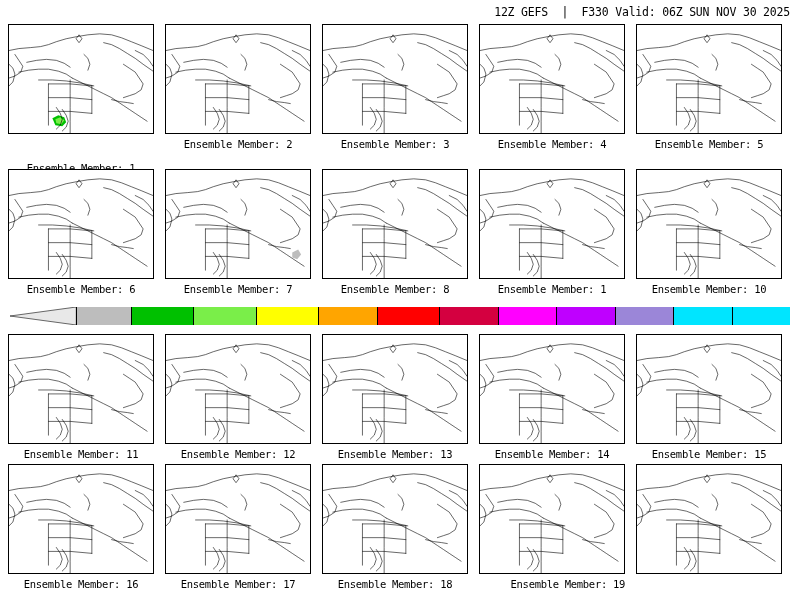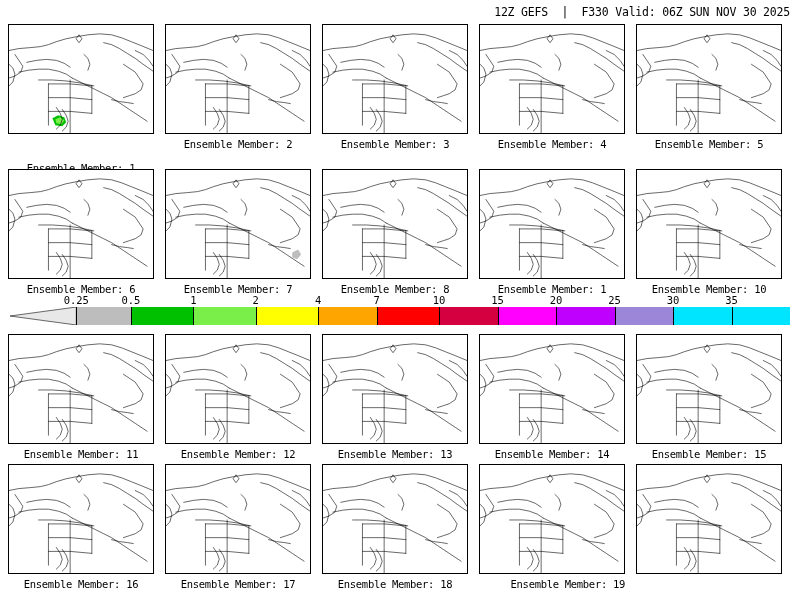--- a/index.html
+++ b/index.html
@@ -637,34 +637,20 @@
           <path d="M40,88 L62,88 L84,90" fill="none" stroke="#000000" stroke-width="0.6" stroke-linejoin="round" stroke-linecap="round"></path>
           <path d="M30,56 L44,56 L58,57 L72,59 L86,62" fill="none" stroke="#000000" stroke-width="0.6" stroke-linejoin="round" stroke-linecap="round"></path>
           <path d="M76,30 L80,34 L82,40 L80,46" fill="none" stroke="#000000" stroke-width="0.6" stroke-linejoin="round" stroke-linecap="round"></path>
           <path d="M68,14 L71,10 L74,14 L71,18 Z" fill="none" stroke="#000000" stroke-width="0.6"></path>
         </svg>
       </div>
       <div class="panel-label" style="left: 636px; top: 578px; margin-top: 44px;">Ensemble Member: 20</div>
     </div>
 
   <div class="colorbar-wrap">
-    <div class="cb-labels" id="cb-labels">
-        <div class="cb-label" style="left: 66.3px;">0.25</div>
-        <div class="cb-label" style="left: 120.9px;">0.5</div>
-        <div class="cb-label" style="left: 183.3px;">1</div>
-        <div class="cb-label" style="left: 245.7px;">2</div>
-        <div class="cb-label" style="left: 308.1px;">4</div>
-        <div class="cb-label" style="left: 366.6px;">7</div>
-        <div class="cb-label" style="left: 429px;">10</div>
-        <div class="cb-label" style="left: 487.5px;">15</div>
-        <div class="cb-label" style="left: 546px;">20</div>
-        <div class="cb-label" style="left: 604.5px;">25</div>
-        <div class="cb-label" style="left: 663px;">30</div>
-        <div class="cb-label" style="left: 721.5px;">35</div>
-      </div>
     <div class="cb-bar" id="cb-bar">
         <div class="cb-seg" style="left: 0px; width: 66.3px; background: rgb(255, 255, 255);"></div>
         <div class="cb-seg" style="left: 66.3px; width: 54.6px; background: rgb(189, 189, 189);"></div>
         <div class="cb-seg" style="left: 120.9px; width: 62.4px; background: rgb(0, 192, 0);"></div>
         <div class="cb-seg" style="left: 183.3px; width: 62.4px; background: rgb(122, 238, 73);"></div>
         <div class="cb-seg" style="left: 245.7px; width: 62.4px; background: rgb(255, 255, 0);"></div>
         <div class="cb-seg" style="left: 308.1px; width: 58.5px; background: rgb(255, 165, 0);"></div>
         <div class="cb-seg" style="left: 366.6px; width: 62.4px; background: rgb(255, 0, 0);"></div>
         <div class="cb-seg" style="left: 429px; width: 58.5px; background: rgb(212, 0, 64);"></div>
         <div class="cb-seg" style="left: 487.5px; width: 58.5px; background: rgb(255, 0, 255);"></div>

